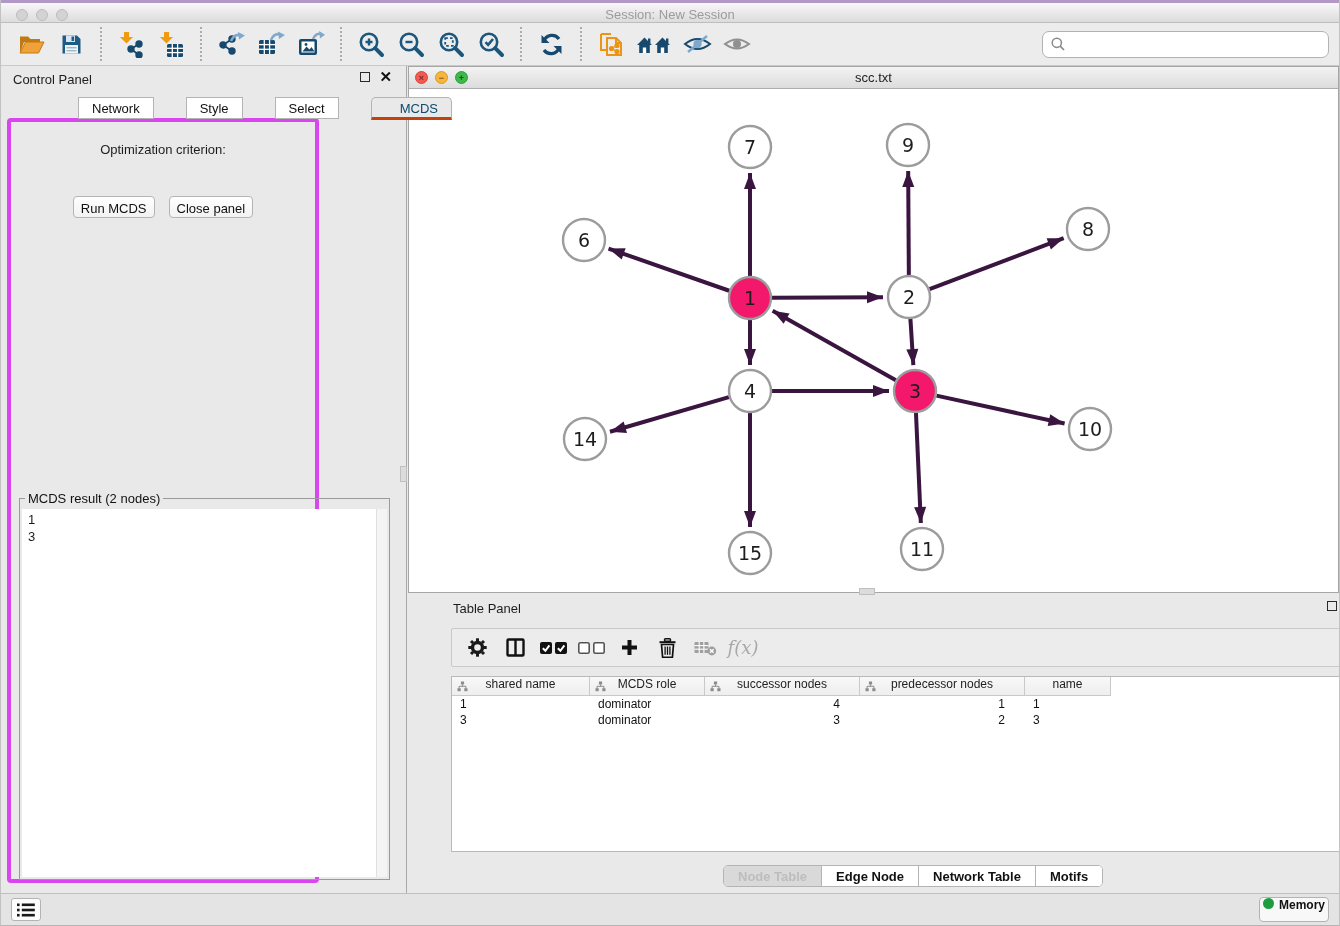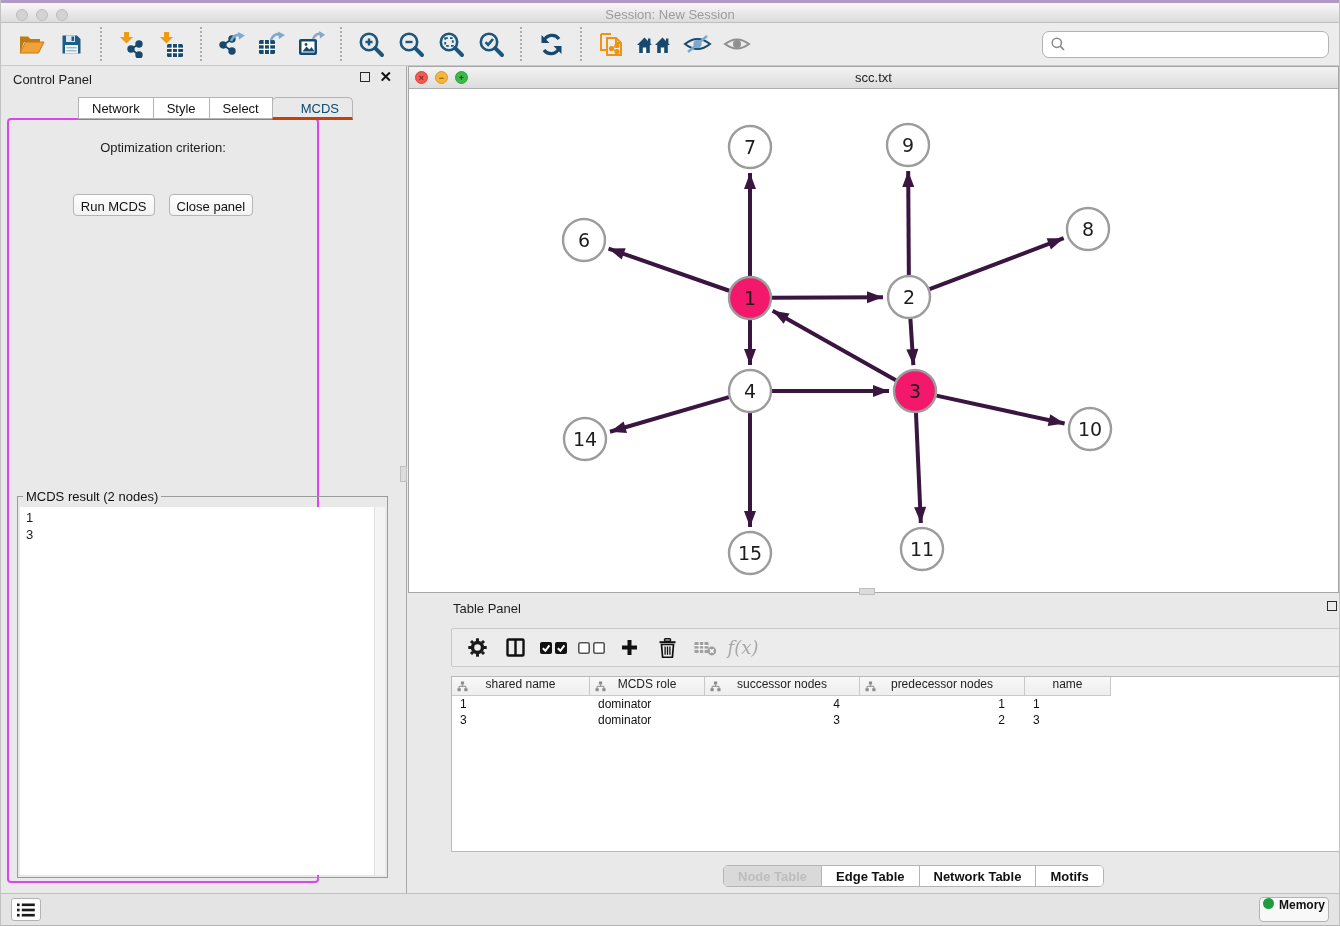--- a/index.html
+++ b/index.html
@@ -39,32 +39,32 @@
   
   .control-panel {
     position:absolute; left:0; top:66px; width:406px; height:828px;
     background:#e9e9e9; border-right:1px solid #a9a9a9;
   }
   .panel-head { position:absolute; left:12px; top:6px; font-size:13px; color:#1d1d1d; }
   .win-btns { position:absolute; top:6px; display:flex; align-items:center; gap:9px; }
   .control-panel .win-btns { right:14px; }
   .float-ico { width:10px; height:10px; border:1.7px solid #2a2a2a; display:inline-block; }
   .close-ico { font-size:15px; font-weight:bold; color:#111; line-height:10px; cursor:default; }
-  .cp-tabs { position:absolute; left:78px; top:31px; display:flex; z-index:3; }
+  .cp-tabs { position:absolute; left:78px; top:31px; display:flex; z-index:3;gap:33px; }
   .cp-tab {
     height:22px; padding:3px 13px 0; font-size:13px; background:#fff;
     border:1px solid #b4b4b4; margin-left:-1px; color:#111;
   }
   .cp-tab.active {
     background:#e9e9e9; color:#0c4a6e; border-radius:5px 5px 0 0;
     border-bottom:3px solid #c2410c; position:relative; top:0px; height:23px;padding-left:28px;
   }
   .cp-body {
     position:absolute; left:6px; top:52px; width:312px; height:765px;
-    border:2px solid #d946ef; border-radius:4px; background:#e9e9e9;
+    border:4px solid #d946ef; border-radius:4px; background:#e9e9e9;
   }
   .opt-label { position:absolute; left:0; right:0; top:20px; text-align:center; font-size:13px; color:#1d1d1d; }
   .criterion {
     position:absolute; left:39px; top:40px; width:310px; height:23px; background:#fff;
     border:1px solid #b0b0b0; border-radius:4px; display:flex; align-items:center; padding:0 8px;
     font-size:13px;
   }
   .criterion .stepper { margin-left:auto; }
   .btn-row { position:absolute; left:0; right:0; top:74px; display:flex; justify-content:center; gap:14px; }
   .btn {
@@ -564,21 +564,21 @@
             <div class="td left" style="width: 115px;">dominator</div>
             <div class="td right" style="width: 155px;">3</div>
             <div class="td right" style="width: 165px;">2</div>
             <div class="td left" style="width: 86px;">3</div>
           </div>
         </div>
     </div>
 
     <div class="tp-tabs" id="tp-tabs">
         <div class="tp-tab active">Node Table</div>
-        <div class="tp-tab">Edge Table</div>
+        <div class="tp-tab">Edge Node</div>
         <div class="tp-tab">Network Table</div>
         <div class="tp-tab">Motifs</div>
       </div>
   </div>
 
   <div class="statusbar">
     <span class="list-btn">
       <svg width="18" height="14" viewBox="0 0 18 14">
         <g fill="#1a1a1a">
           <rect x="0" y="0.5" width="2.6" height="2.6"></rect>

